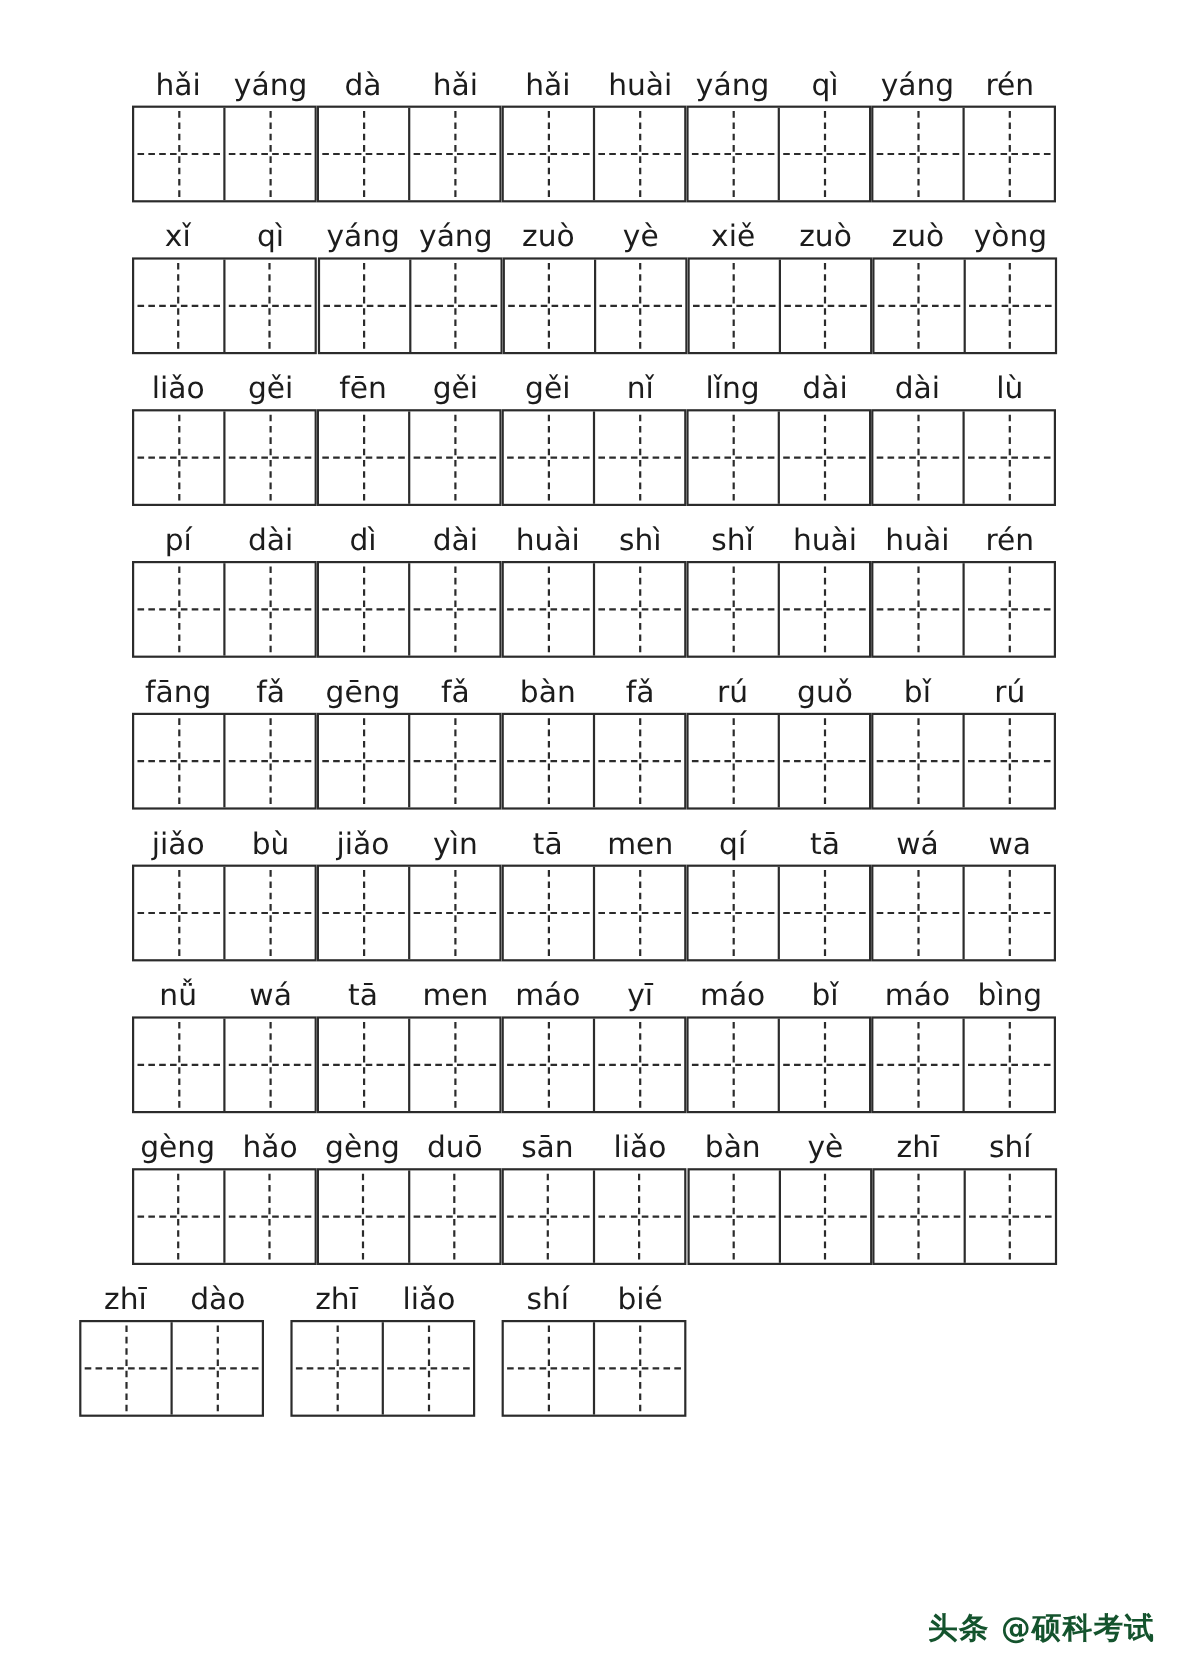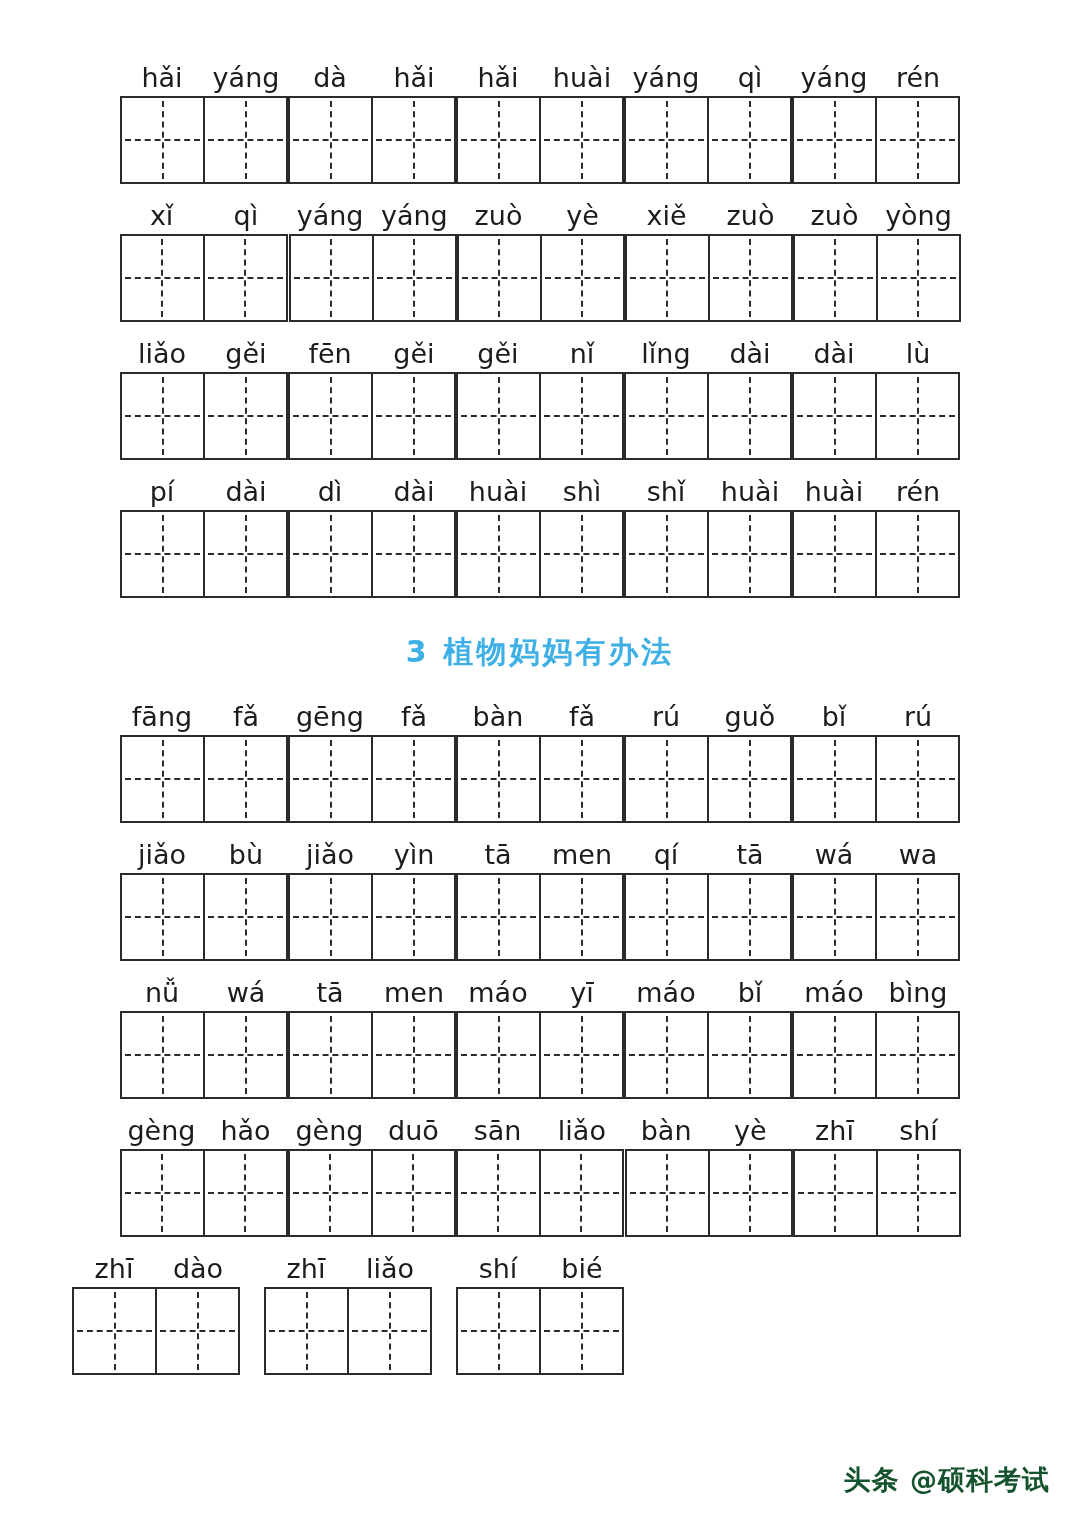--- a/index.html
+++ b/index.html
@@ -344,21 +344,20 @@
           <span>rén</span>
         </div>
         <div class="boxes">
           <div class="box">
             <div class="cell"></div>
             <div class="cell"></div>
           </div>
         </div>
       </div>
     </div>
-    <div class="section-title">3 植物妈妈有办法</div>
     <div class="row">
       <div class="group">
         <div class="pinyin-line">
           <span>fāng</span>
           <span>fǎ</span>
         </div>
         <div class="boxes">
           <div class="box">
             <div class="cell"></div>
             <div class="cell"></div>

